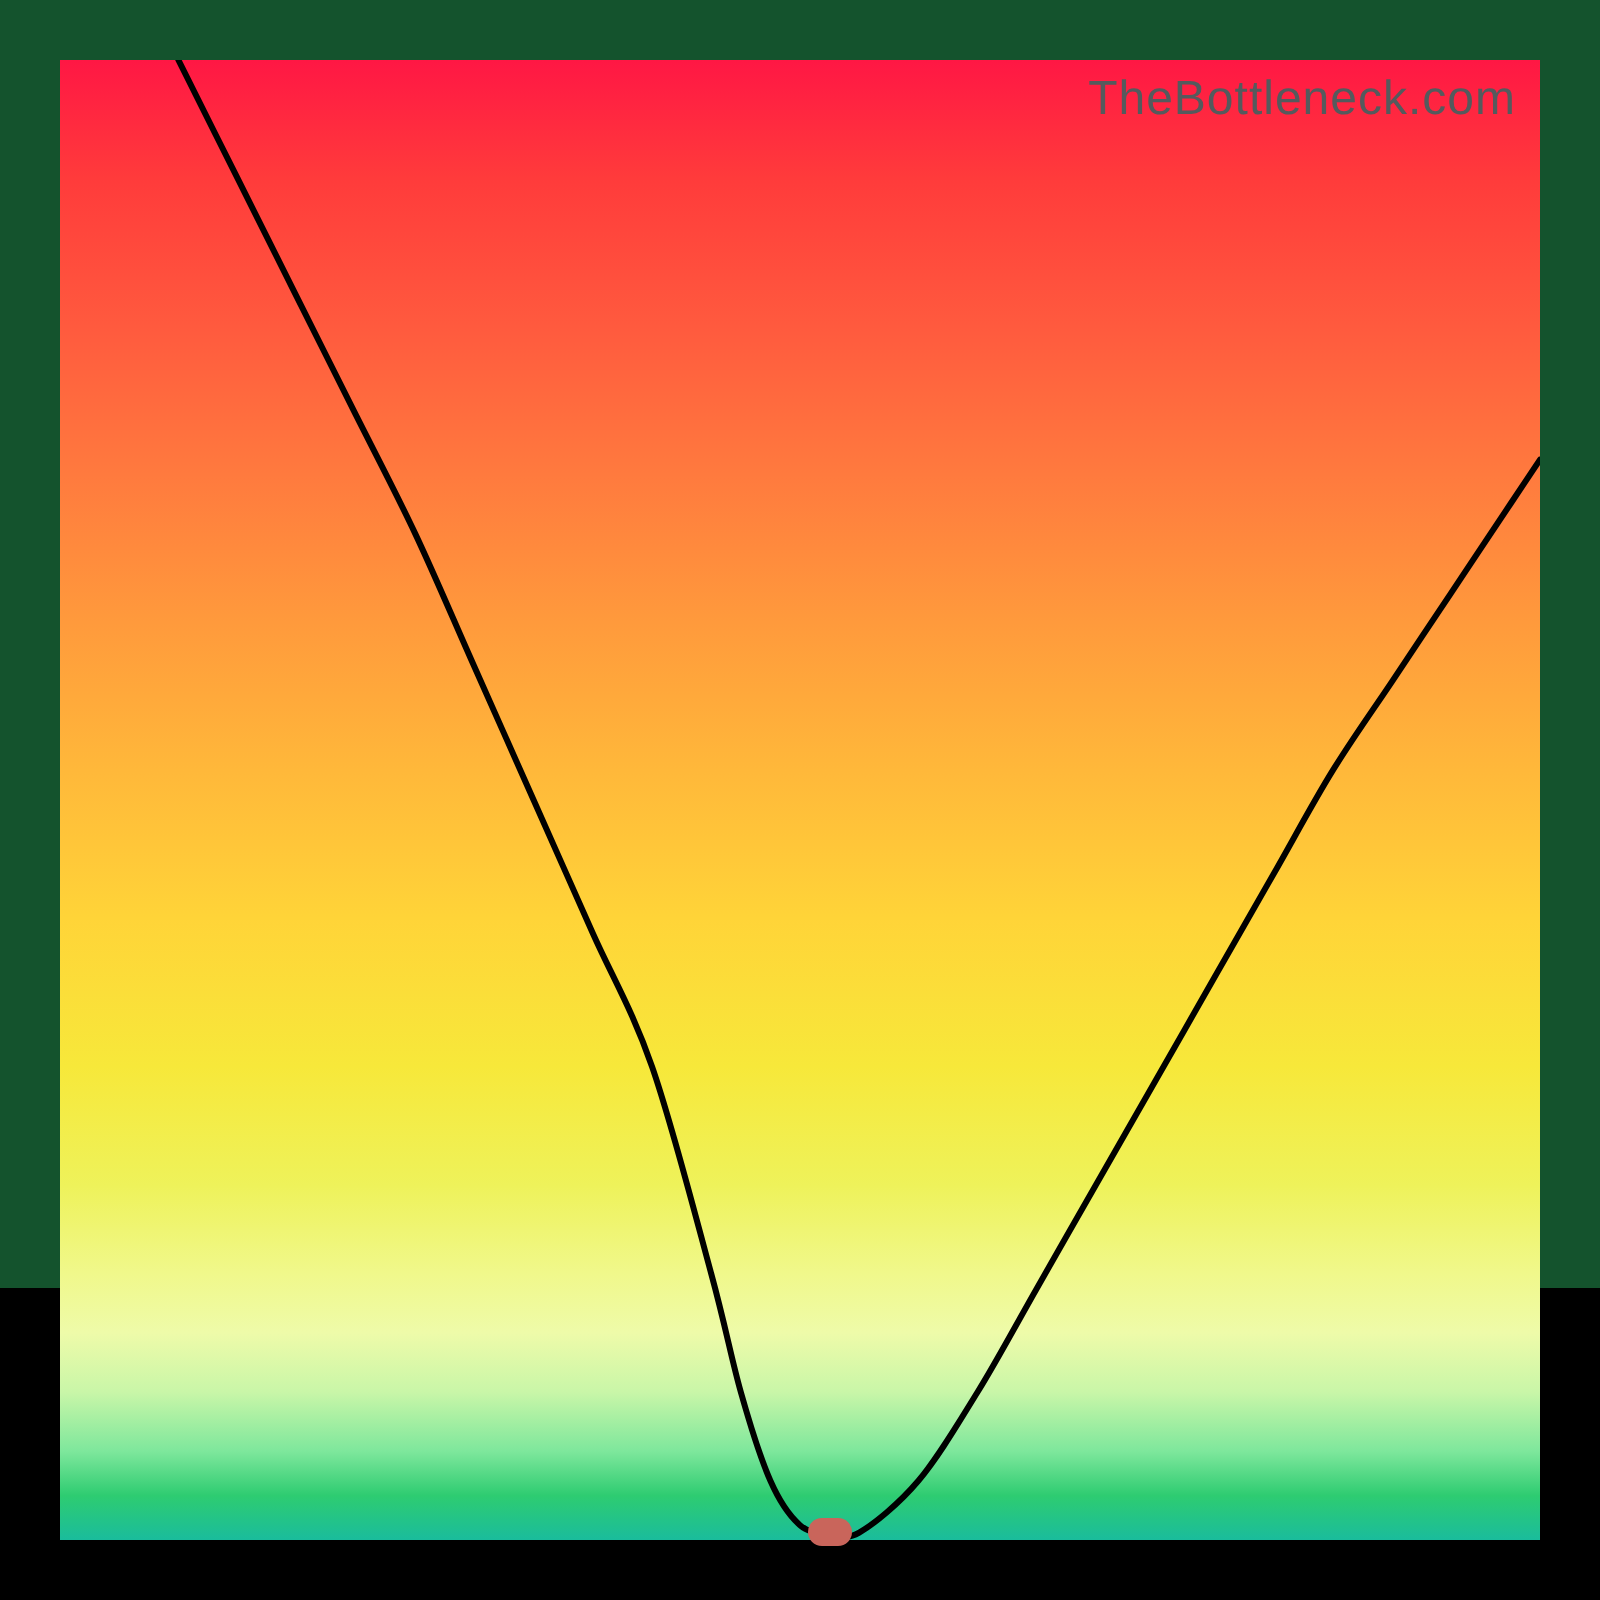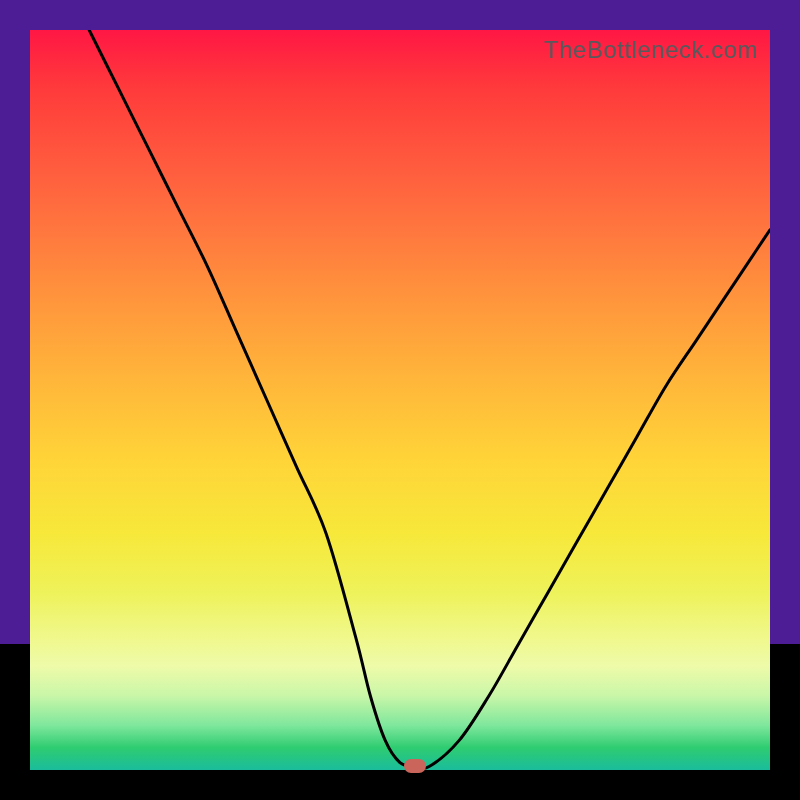--- a/index.html
+++ b/index.html
@@ -8,21 +8,21 @@
     width: 800px;
     height: 800px;
     background: #000;
     overflow: hidden;
     font-family: Arial, Helvetica, sans-serif;
   }
   .frame {
     position: relative;
     width: 800px;
     height: 644px;
-    background: #4c1d95;
+    background: #14532d;
   }
   .plot-area {
     position: absolute;
     left: 30px;
     top: 30px;
     width: 740px;
     height: 740px;
     background: linear-gradient(
       to bottom,
       #ff1744 0%,

